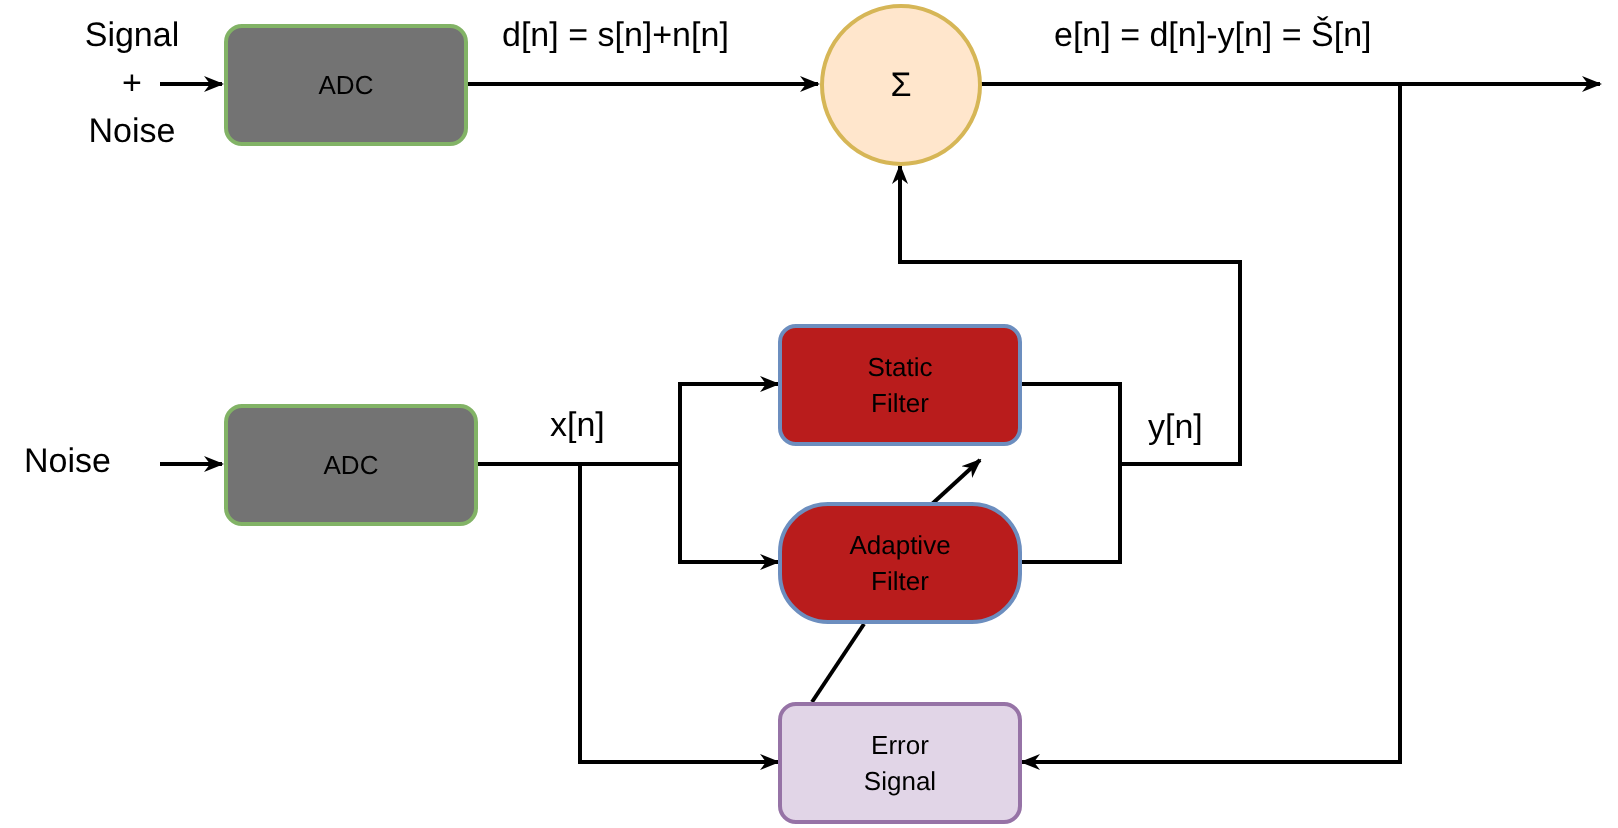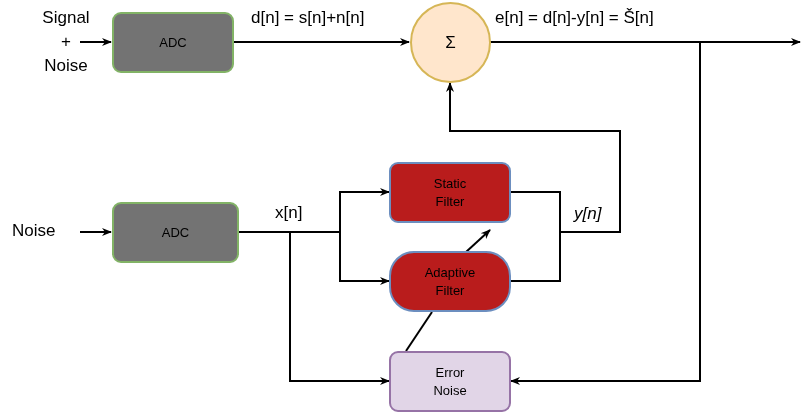--- a/index.html
+++ b/index.html
@@ -60,18 +60,18 @@
 <div class="box adc" style="left:112px;top:12px;width:122px;height:61px;">ADC</div>
 <div class="box adc" style="left:112px;top:202px;width:127px;height:61px;">ADC</div>
 
 <div class="sum" style="left:410px;top:2px;width:81px;height:81px;">Σ</div>
 
 <div class="box filt" style="left:389px;top:162px;width:122px;height:61px;">Static
 Filter</div>
 <div class="box filt" style="left:389px;top:251px;width:122px;height:61px;border-radius:25px;">Adaptive
 Filter</div>
 <div class="box err" style="left:389px;top:351px;width:122px;height:61px;">Error
-Noise</div>
+Signal</div>
 
 <div class="lbl" style="left:251px;top:6px;text-align:right;">d[n] = s[n]+n[n]</div>
-<div class="lbl" style="left:495px;top:6px;">e[n] = d[n]-y[n] = Š[n]</div>
+<div class="lbl" style="left:527px;top:6px;">e[n] = d[n]-y[n] = Š[n]</div>
 <div class="lbl" style="left:275px;top:201px;">x[n]</div>
-<div class="lbl" style="left:574px;top:202px;font-style:italic;">y[n]</div>
+<div class="lbl" style="left:574px;top:202px;">y[n]</div>
 
 </body></html>

